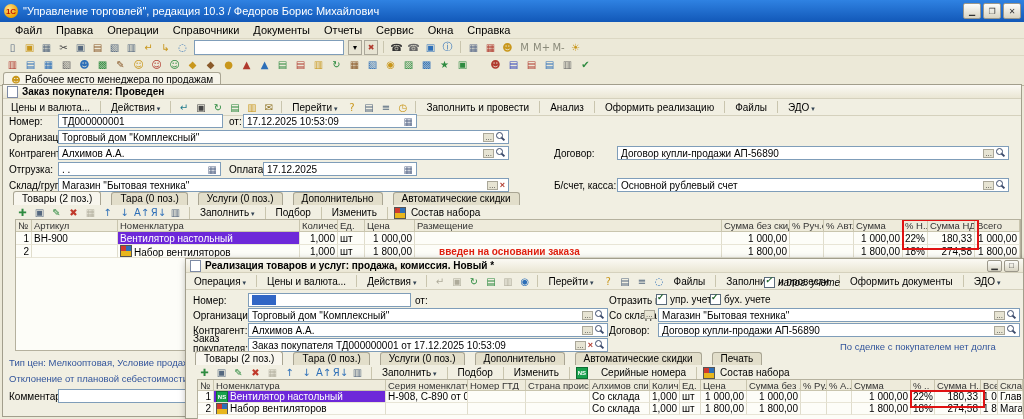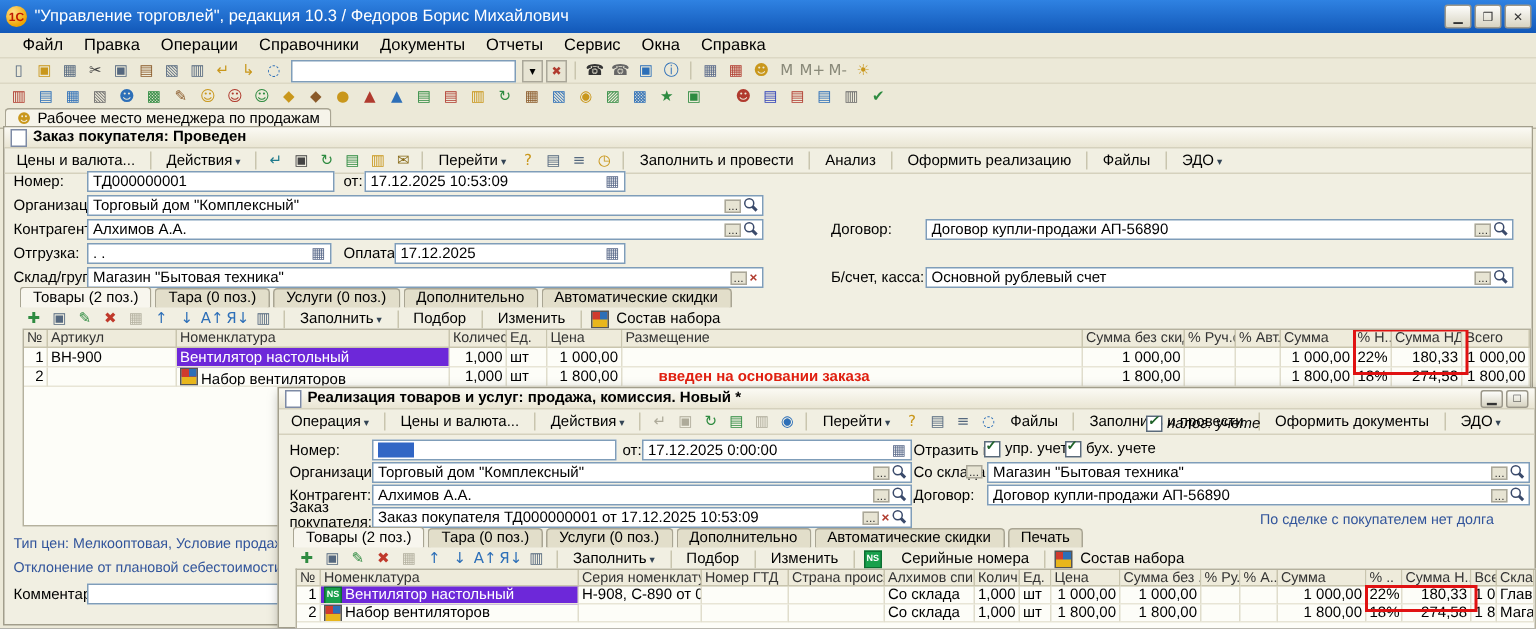--- a/index.html
+++ b/index.html
@@ -46,21 +46,21 @@
   .fbtns{display:flex;align-items:center;gap:2px;margin-left:auto;flex:none;}
   .dots{font-size:8px;line-height:7px;color:#333;background:#e7e4d3;border:1px solid #aaa799;padding:0 1px;}
   .mag{width:9px;height:10px;position:relative;display:inline-block;}
   .mag::before{content:"";position:absolute;left:0;top:0;width:5px;height:5px;border:1.5px solid #3a4a6b;border-radius:50%;}
   .mag::after{content:"";position:absolute;left:5px;top:6px;width:4px;height:2px;background:#3a4a6b;transform:rotate(45deg);}
   .cal{color:#5a6a8a;font-family:"DejaVu Sans",sans-serif;font-size:10px;}
   .cal::before{content:"▦";}
   .xg{color:#b03a2e;font-size:9px;}
   .xg::before{content:"×";font-weight:bold;}
 
-  .tabs{position:absolute;display:flex;gap:2px;height:13px;align-items:flex-end;}
+  .tabs{position:absolute;display:flex;gap:10px;height:13px;align-items:flex-end;}
   .tab{border:1px solid #a9a593;border-bottom:none;border-radius:3px 3px 0 0;background:#e2deca;
     padding:0 8px;height:12px;line-height:12px;font-size:10px;white-space:nowrap;}
   .tab.active{background:#f8f6ee;height:13px;line-height:13px;}
 
   .ttoolbar{position:absolute;display:flex;align-items:center;gap:3px;font-size:10px;}
   .ttoolbar .tbtn{padding:0 4px;}
 
   .tbl{position:absolute;background:#fdfdf8;border:1px solid #b5b19e;box-sizing:border-box;overflow:hidden;}
   .grid{display:grid;}
   .owg{grid-template-columns:16px 86px 182px 38px 27px 50px 307px 68px 34px 30px 49px 25px 47px 45px;}
@@ -438,26 +438,20 @@
       <span class="tbtn">Оформить документы</span>
       <span class="sep"></span>
       <span class="tbtn drop">ЭДО</span>
     </div>
 
     <span class="lbl" style="left:7px;top:36px;">Номер:</span>
     <div class="field" style="left:62px;top:34px;width:163px;">
       <span class="selblock"></span>
     </div>
     <span class="lbl" style="left:229px;top:36px;">от:</span>
-    <div class="field" style="left:242px;top:34px;width:180px;">
-      <span class="fv">17.12.2025 0:00:00</span>
-      <span class="fbtns">
-          <span class="cal"></span>
-        </span>
-    </div>
 
     <span class="lbl" style="left:7px;top:51px;">Организация:</span>
     <div class="field" style="left:62px;top:49px;width:360px;">
       <span class="fv">Торговый дом "Комплексный"</span>
       <span class="fbtns">
           <span class="dots">...</span>
           <span class="mag"></span>
         </span>
     </div>
 

